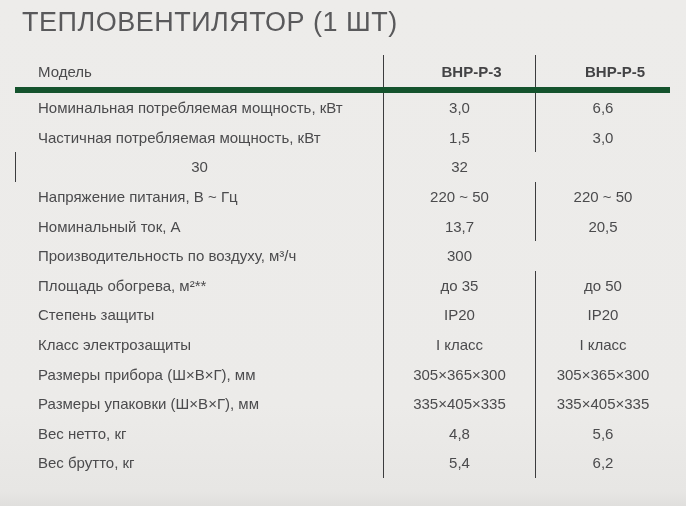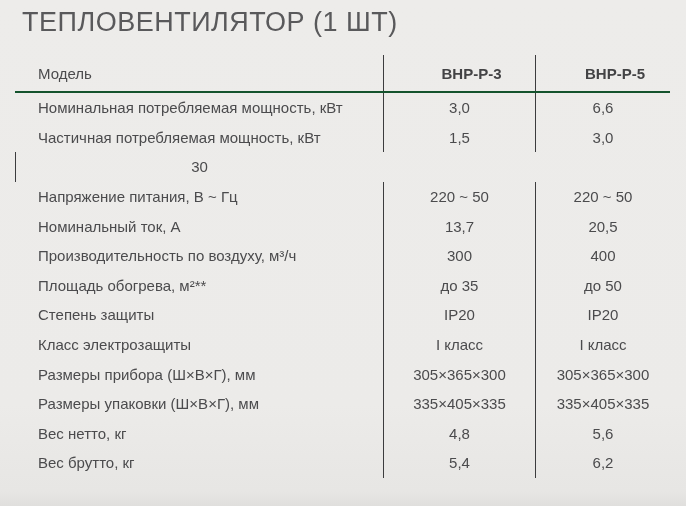--- a/index.html
+++ b/index.html
@@ -29,21 +29,21 @@
     color: #4B4B4D;
     font-size: 15px;
   }
   .tr {
     display: grid;
     grid-template-columns: 368px 152px 135px;
     align-items: center;
   }
   .thead {
     height: 38px;
-    border-bottom: 2px solid #14532d;
+    border-bottom: 6px solid #14532d;
   }
   .thead .td { height: 100%; display: flex; align-items: center; }
   .thead .model-col { justify-content: center; font-weight: bold; font-size: 15px; color: #434345; padding-left: 24px; }
   .tbody .tr { height: 29.6px; }
   .td { height: 100%; display: flex; align-items: center; }
   .td.label {
     padding-left: 23px;
     justify-content: flex-start;
     white-space: nowrap;
   }
@@ -68,35 +68,35 @@
       <div class="td val col-line">3,0</div>
       <div class="td val col-line">6,6</div>
     </div>
     <div class="tr">
       <div class="td label">Частичная потребляемая мощность, кВт</div>
       <div class="td val col-line">1,5</div>
       <div class="td val col-line">3,0</div>
     </div>
     <div class="tr">
       <div class="td val col-line">30</div>
+      <div class="td val col-line">32</div>
     </div>
     <div class="tr">
       <div class="td label">Напряжение питания, В ~ Гц</div>
       <div class="td val col-line">220 ~ 50</div>
       <div class="td val col-line">220 ~ 50</div>
     </div>
     <div class="tr">
       <div class="td label">Номинальный ток, А</div>
       <div class="td val col-line">13,7</div>
       <div class="td val col-line">20,5</div>
     </div>
     <div class="tr">
       <div class="td label">Производительность по воздуху, м³/ч</div>
       <div class="td val col-line">300</div>
-      <div class="td val col-line">400</div>
     </div>
     <div class="tr">
       <div class="td label">Площадь обогрева, м²**</div>
       <div class="td val col-line">до 35</div>
       <div class="td val col-line">до 50</div>
     </div>
     <div class="tr">
       <div class="td label">Степень защиты</div>
       <div class="td val col-line">IP20</div>
       <div class="td val col-line">IP20</div>

